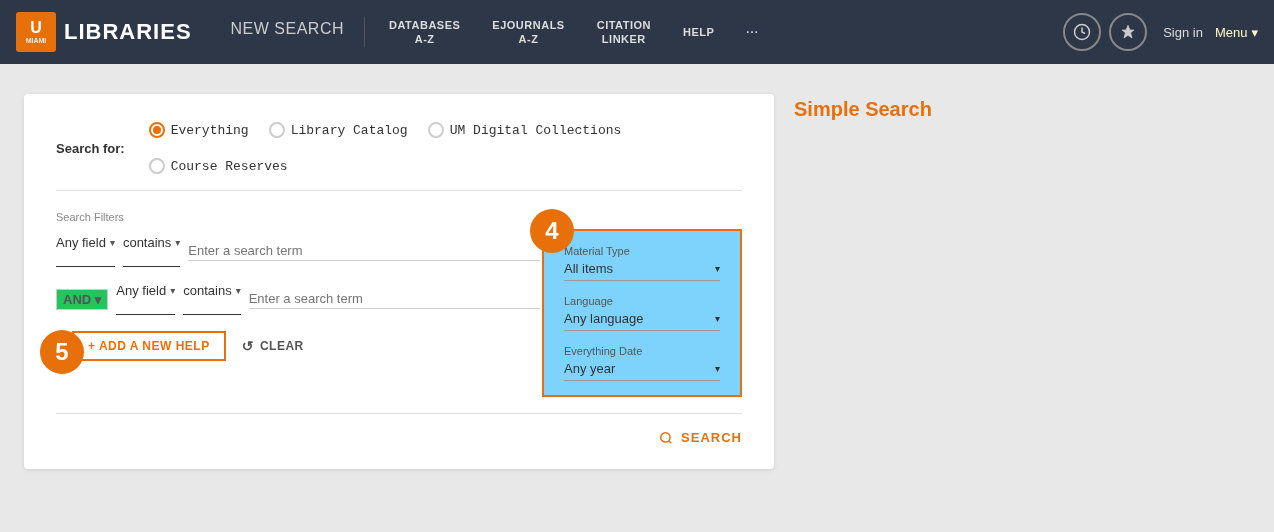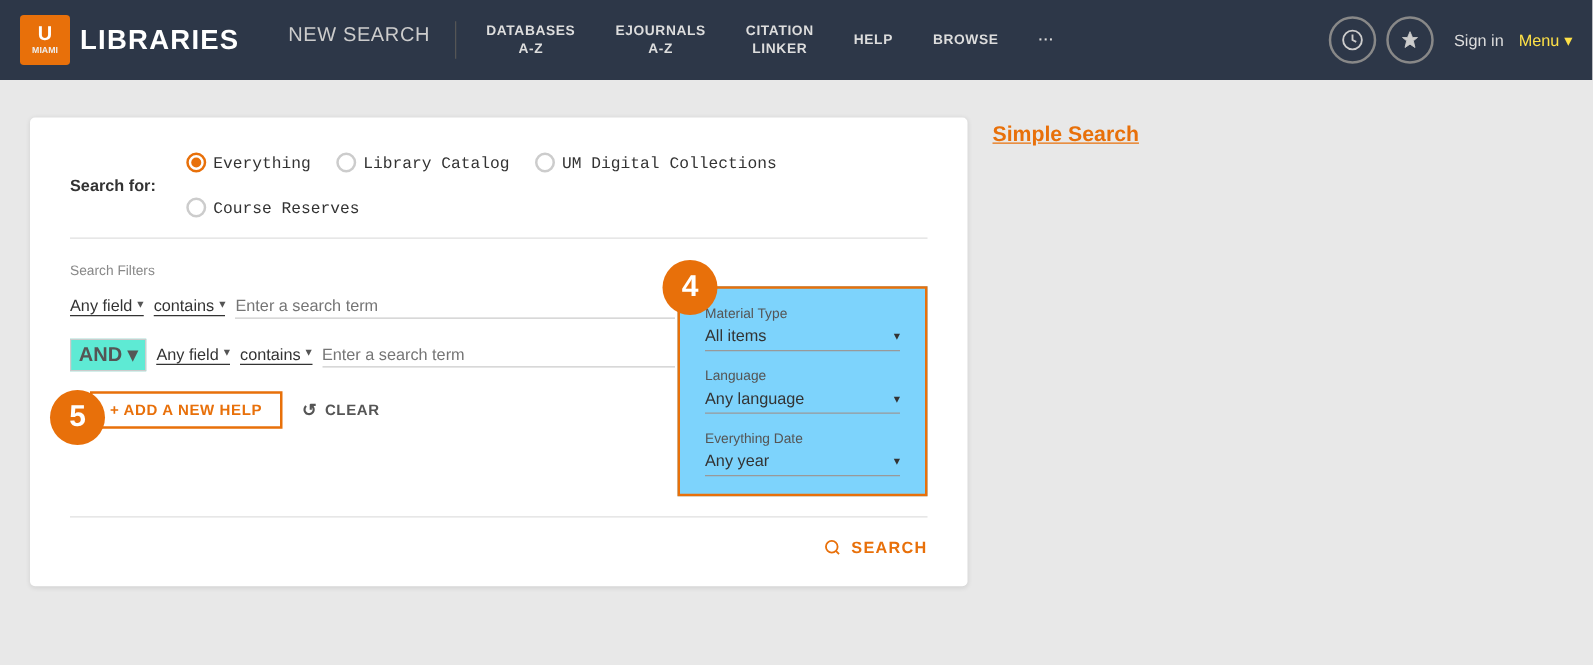--- a/index.html
+++ b/index.html
@@ -91,21 +91,21 @@
       cursor: pointer;
       margin: 0 4px;
     }
     .nav-sign-in {
       color: #ddd;
       font-size: 13px;
       margin: 0 12px;
       cursor: pointer;
     }
     .nav-menu-btn {
-      color: #fde047;
+      color: #fef9c3;
       font-size: 13px;
       display: flex;
       align-items: center;
       gap: 4px;
       cursor: pointer;
     }
 
     
     .main-content {
       display: flex;
@@ -188,38 +188,39 @@
       margin-bottom: 12px;
     }
     .filter-row {
       display: flex;
       align-items: center;
       gap: 8px;
       margin-bottom: 16px;
     }
     .filter-select {
       display: flex;
+      align-items: center;
       gap: 4px;
       font-size: 13px;
       color: #333;
       cursor: pointer;
       border-bottom: 1px solid #333;
-      padding-bottom: 0;
+      padding-bottom: 16px;
     }
     .filter-select .arrow {
       font-size: 10px;
       color: #555;
     }
     .filter-operator {
-      font-size: 16px;
+      font-size: 13px;
       color: #555;
       font-weight: bold;
       border: 1px solid #ccc;
       padding: 2px 6px;
-      background: #5eead4;
+      background: #22c55e;
       cursor: pointer;
     }
     .filter-input {
       flex: 1;
       border: none;
       border-bottom: 1px solid #ccc;
       outline: none;
       font-size: 13px;
       color: #999;
       padding: 2px 0;
@@ -303,24 +304,23 @@
       cursor: pointer;
       letter-spacing: 1px;
     }
 
     
     .sidebar {
       flex: 1;
       padding-top: 4px;
     }
     .simple-search-title {
-      font-size: 17px;
+      font-size: 20px;
       font-weight: bold;
       color: #e8700a;
-      text-decoration: underline;
     }
 
     
     .badge-4 {
       width: 44px;
       height: 44px;
       border-radius: 50%;
       background: #e8700a;
       color: white;
       font-size: 24px;
@@ -370,21 +370,20 @@
   </div>
   <div class="navbar-brand">
     <span class="navbar-libraries">LIBRARIES</span>
     <span class="navbar-new-search">NEW SEARCH</span>
   </div>
   <div class="navbar-sep"></div>
   <div class="nav-item" style="text-align:center;line-height:1.3;">DATABASES<br>A-Z</div>
   <div class="nav-item">EJOURNALS<br>A-Z</div>
   <div class="nav-item">CITATION<br>LINKER</div>
   <div class="nav-item">HELP</div>
-  <div class="nav-item">BROWSE</div>
   <div class="nav-item">···</div>
   <div class="nav-spacer"></div>
   <div class="nav-icon-btn" title="History">
     <svg width="18" height="18" viewBox="0 0 24 24" fill="none" stroke="#ccc" stroke-width="2">
       <circle cx="12" cy="12" r="10"></circle>
       <polyline points="12 6 12 12 16 14"></polyline>
     </svg>
   </div>
   <div class="nav-icon-btn" title="Pin">
     <svg width="16" height="16" viewBox="0 0 24 24" fill="#ccc" stroke="#ccc" stroke-width="1">

